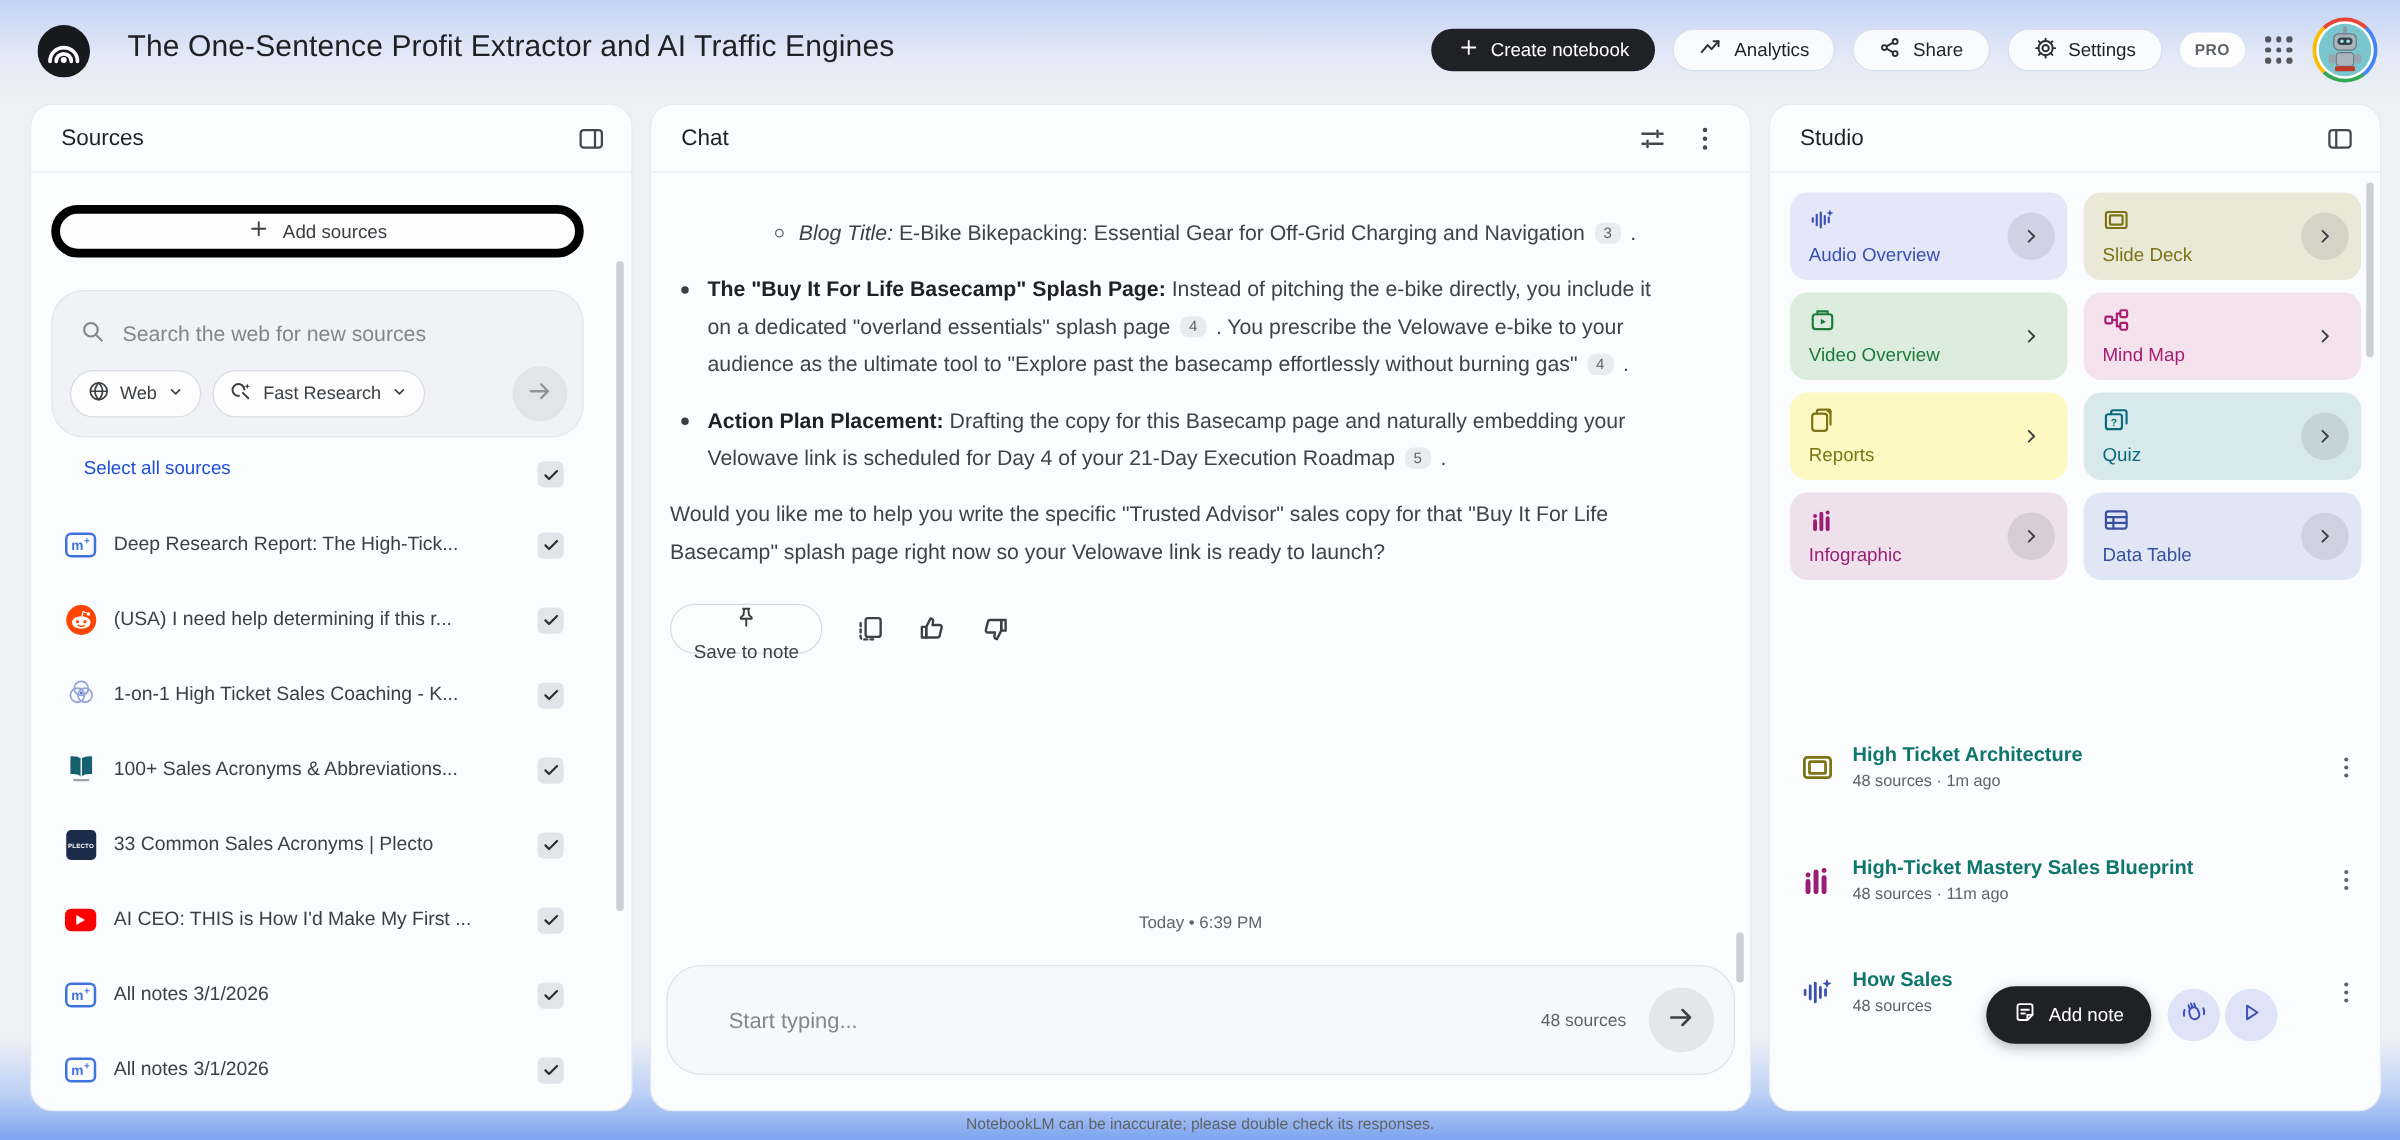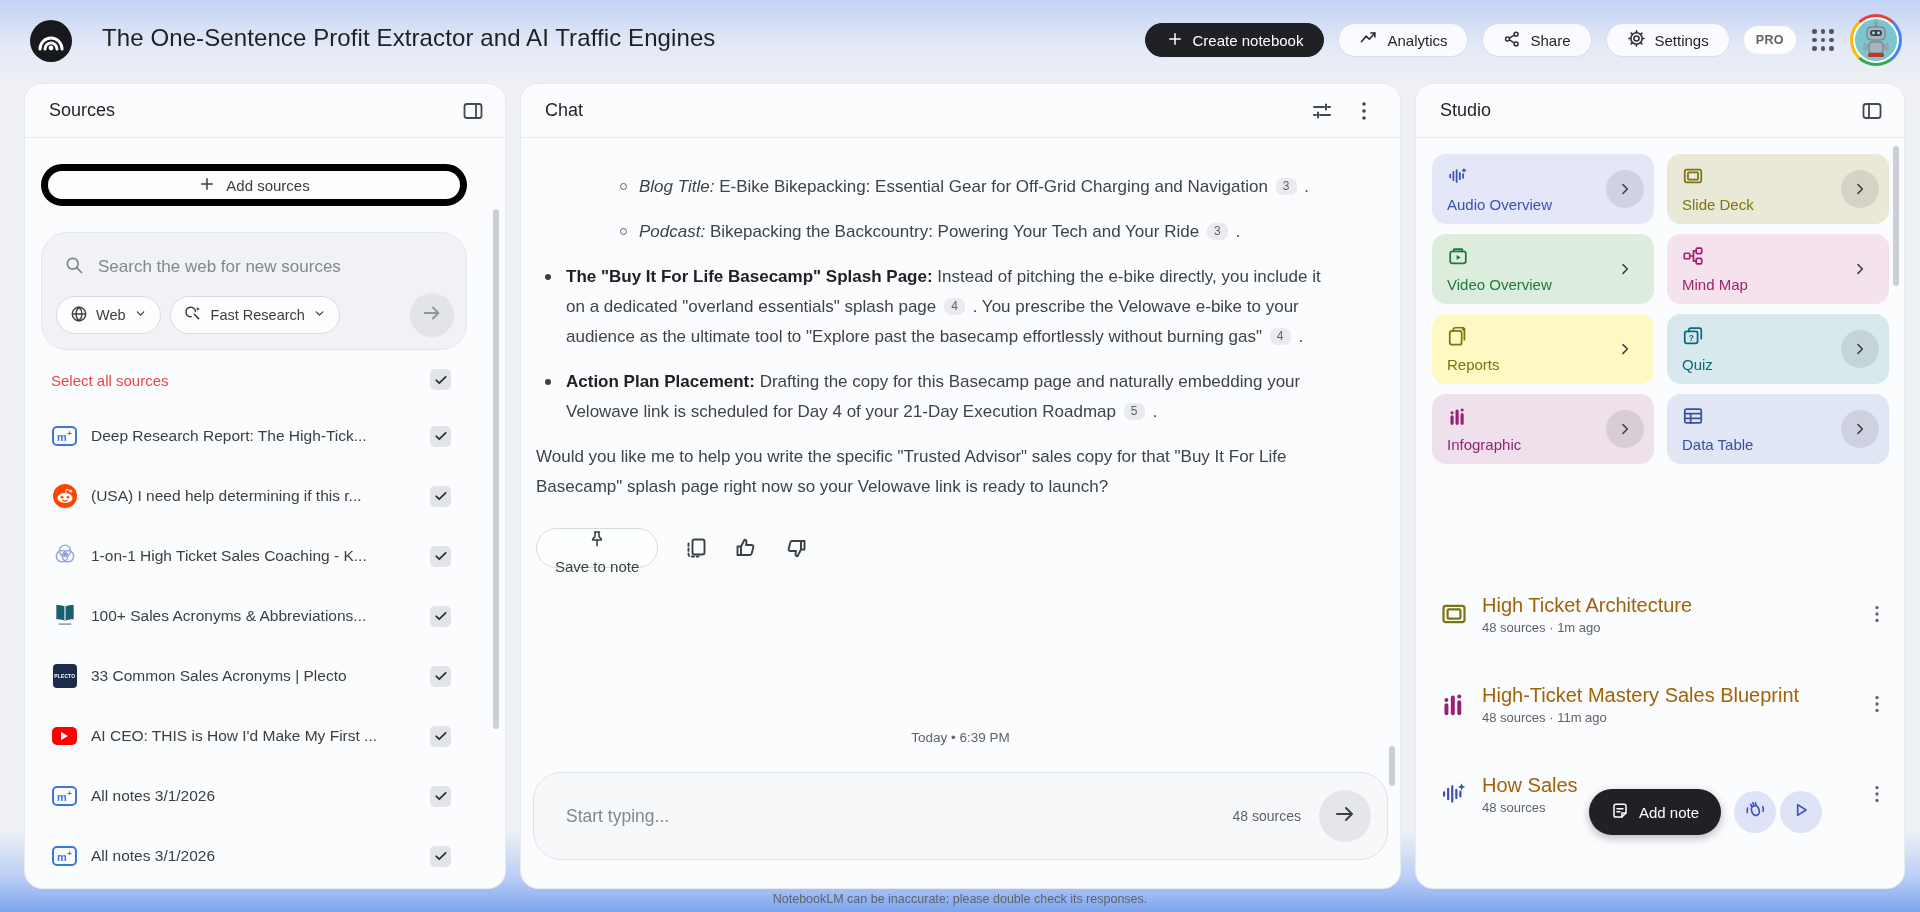--- a/index.html
+++ b/index.html
@@ -55,22 +55,22 @@
     background:#f0f2f5; border:1px solid #e4e7eb; border-radius:26px; }
   .search-row { position:absolute; left:22px; top:22px; right:6px; display:flex; align-items:center; gap:14px; color:#7f858c; }
   .search-row input { border:0; outline:0; background:transparent; font-size:17px; color:#3c4043; width:320px;
     font-family:"Liberation Sans", sans-serif; }
   .search-row input::placeholder { color:#82878e; }
   .filters { position:absolute; left:14px; right:12px; bottom:12px; display:flex; align-items:center; gap:9px; }
   .filter-pill { height:38px; padding:0 13px; background:#fdfdfe; border:1px solid #d8dce2; border-radius:19px;
     display:inline-flex; align-items:center; gap:8px; font-size:14.5px; color:#3c4043; cursor:pointer; }
   .go-btn { margin-left:auto; width:44px; height:44px; border-radius:50%; background:#e2e4e8;
     color:#8f949b; display:flex; align-items:center; justify-content:center; cursor:pointer; }
-  .select-all { position:absolute; left:26px; right:54px; top:282px; height:28px;
-    display:flex; align-items:center; font-size:15px; color:#ef4444; }
+  .select-all { position:absolute; left:42px; right:54px; top:282px; height:28px;
+    display:flex; align-items:flex-start; font-size:15px; color:#1d4ed8; }
   .src-list { position:absolute; left:0; right:0; top:322px; bottom:8px; overflow:hidden; }
   .src-row { height:60px; display:flex; align-items:center; padding-left:26px; padding-right:54px; cursor:pointer; }
   .src-ic { width:27px; height:27px; flex:0 0 27px; display:flex; align-items:center; justify-content:center; }
   .src-lbl { margin-left:13px; font-size:15.5px; color:#3c4043; white-space:nowrap; overflow:hidden; flex:1; }
   .chk { margin-left:10px; width:21px; height:21px; border-radius:5px; background:#e2e4e9;
     display:flex; align-items:center; justify-content:center; flex:0 0 21px; cursor:pointer; }
   .ic-notes { width:25px; height:20px; border:2px solid #3f74e0; border-radius:5px; color:#3f74e0;
     font-size:11px; font-weight:700; display:flex; align-items:center; justify-content:center; line-height:1; }
   .ic-notes sup { font-size:8px; margin-left:.5px; }
   .ic-reddit { width:24px; height:24px; border-radius:50%; background:#ff4500; position:relative; }
@@ -92,21 +92,21 @@
   .cite { display:inline-block; background:#e9ebee; color:#5f6368; font-size:12px; line-height:17px;
     min-width:21px; text-align:center; border-radius:7px; padding:0 4px; margin:0 3px;
     vertical-align:2px; cursor:pointer; }
   .msg-actions { display:flex; align-items:center; gap:26px; margin:26px 0 0 15px; color:#3c4043; }
   .save-note { height:40px; padding:0 18px; border:1px solid #d8dce2; border-radius:20px; background:#fcfdfd;
     display:inline-flex; align-items:center; gap:9px; font-size:15px; color:#3c4043; cursor:pointer;flex-direction:column; }
   .act-ic { width:24px; height:24px; cursor:pointer; color:#3c4043; }
   .chat-ts { position:absolute; left:0; right:0; top:646px; text-align:center; font-size:13.5px; color:#5f6368; }
   .chat-input { position:absolute; left:12px; right:12px; top:688px; height:88px;
     background:#f7f8fa; border:1px solid #e0e3e8; border-radius:28px; display:flex; align-items:center; }
-  .chat-input input { border:0; outline:0; background:transparent; flex:1; margin-left:32px;
+  .chat-input input { border:0; outline:0; background:transparent; flex:1; margin-left:49px;
     font-size:17.5px; color:#701a75; font-family:"Liberation Sans", sans-serif; }
   .chat-input input::placeholder { color:#83888e; }
   .src-count { font-size:14px; color:#5f6368; margin-right:18px; white-space:nowrap; }
   .send-btn { width:52px; height:52px; border-radius:50%; background:#e5e6e9; color:#3c4043;
     display:flex; align-items:center; justify-content:center; margin-right:16px; cursor:pointer; flex:0 0 52px; }
 
   .disclaimer { position:absolute; left:0; width:1920px; top:892px; text-align:center;
     font-size:12.5px; color:#5f6368; }
 
   
@@ -115,21 +115,21 @@
   .tile { height:70px; border-radius:14px; position:relative; cursor:pointer; }
   .tile .t-ic { position:absolute; left:15px; top:11px; width:22px; height:22px; }
   .tile .t-lbl { position:absolute; left:15px; bottom:11px; font-size:15px; font-weight:500; }
   .tile .chev { position:absolute; right:10px; top:50%; transform:translateY(-50%);
     width:38px; height:38px; border-radius:50%; display:flex; align-items:center; justify-content:center; color:#3c4043; }
   .tile .chev.circle { background:rgba(32,33,36,.10); }
   .studio-list { position:absolute; left:0; right:0; top:498px; bottom:0; overflow:hidden; }
   .st-row { height:64px; margin-bottom:26px; display:flex; align-items:center; padding:0 16px 0 24px; cursor:pointer; }
   .st-ic { width:28px; height:28px; flex:0 0 28px; }
   .st-txt { margin-left:14px; flex:1; overflow:hidden; }
-  .st-title { font-size:20px; color:#a16207; white-space:nowrap; }
+  .st-title { font-size:16px; color:#0f766e; white-space:nowrap;font-weight:bold; }
   .st-meta { font-size:13px; color:#5f6368; margin-top:3px; }
   .dots-v { width:22px; height:22px; color:#5f6368; cursor:pointer; flex:0 0 22px; }
   .round-act { position:absolute; width:42px; height:42px; border-radius:50%; background:#dfe3f8;
     color:#4353b8; display:flex; align-items:center; justify-content:center; cursor:pointer; }
   .add-note { position:absolute; left:173px; top:705px; height:46px; padding:0 22px; border-radius:23px;
     background:#202124; color:#fff; display:inline-flex; align-items:center; gap:10px;
     font-size:15px; font-weight:500; cursor:pointer; box-shadow:0 3px 10px rgba(0,0,0,.28); z-index:5; }
 </style>
 </head>
 <body>
@@ -405,21 +405,20 @@
       <svg width="24" height="24" viewBox="0 0 24 24" fill="#44474c">
           <circle cx="12" cy="5" r="1.8"></circle>
           <circle cx="12" cy="12" r="1.8"></circle>
           <circle cx="12" cy="19" r="1.8"></circle>
         </svg>
     </span>
   </div>
 
   <div class="chat-scroll" id="chat-scroll">
       <div class="chat-block sub"><span class="mk"></span><span class="run-i">Blog Title:</span><span> E-Bike Bikepacking: Essential Gear for Off-Grid Charging and Navigation </span><span class="cite">3</span><span> .</span></div>
-      <div class="chat-block sub"><span class="mk"></span><span class="run-i">Podcast:</span><span> Bikepacking the Backcountry: Powering Your Tech and Your Ride </span><span class="cite">3</span><span> .</span></div>
       <div class="chat-block bullet"><span class="mk"></span><span class="run-b">The "Buy It For Life Basecamp" Splash Page:</span><span> Instead of pitching the e-bike directly, you include it on a dedicated "overland essentials" splash page </span><span class="cite">4</span><span> . You prescribe the Velowave e-bike to your audience as the ultimate tool to "Explore past the basecamp effortlessly without burning gas" </span><span class="cite">4</span><span> .</span></div>
       <div class="chat-block bullet"><span class="mk"></span><span class="run-b">Action Plan Placement:</span><span> Drafting the copy for this Basecamp page and naturally embedding your Velowave link is scheduled for Day 4 of your 21-Day Execution Roadmap </span><span class="cite">5</span><span> .</span></div>
       <div class="chat-block"><span>Would you like me to help you write the specific "Trusted Advisor" sales copy for that "Buy It For Life Basecamp" splash page right now so your Velowave link is ready to launch?</span></div>
       <div class="msg-actions">
         <div class="save-note">
           <span class="act-ic" style="width: 20px; height: 20px;"><svg width="100%" height="100%" viewBox="0 0 24 24" fill="none" stroke="currentColor" stroke-width="1.9" stroke-linecap="round" stroke-linejoin="round">
               <path d="M9 3.5h6M10 3.5l-.6 6L6.8 12v1.2h10.4V12l-2.6-2.5-.6-6"></path>
               <path d="M12 13.2V20"></path>
             </svg></span>
           <span>Save to note</span>

